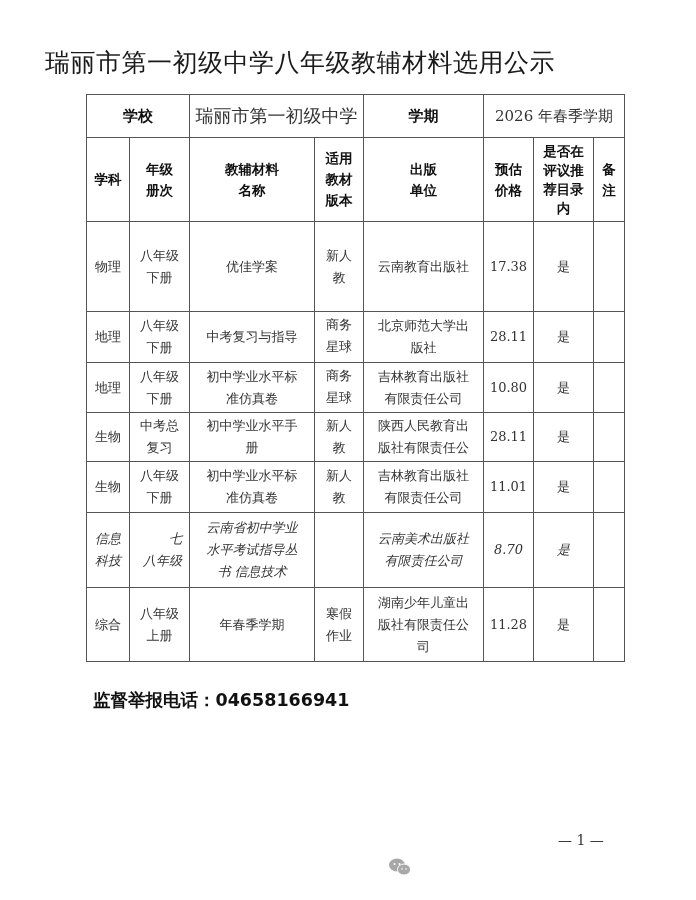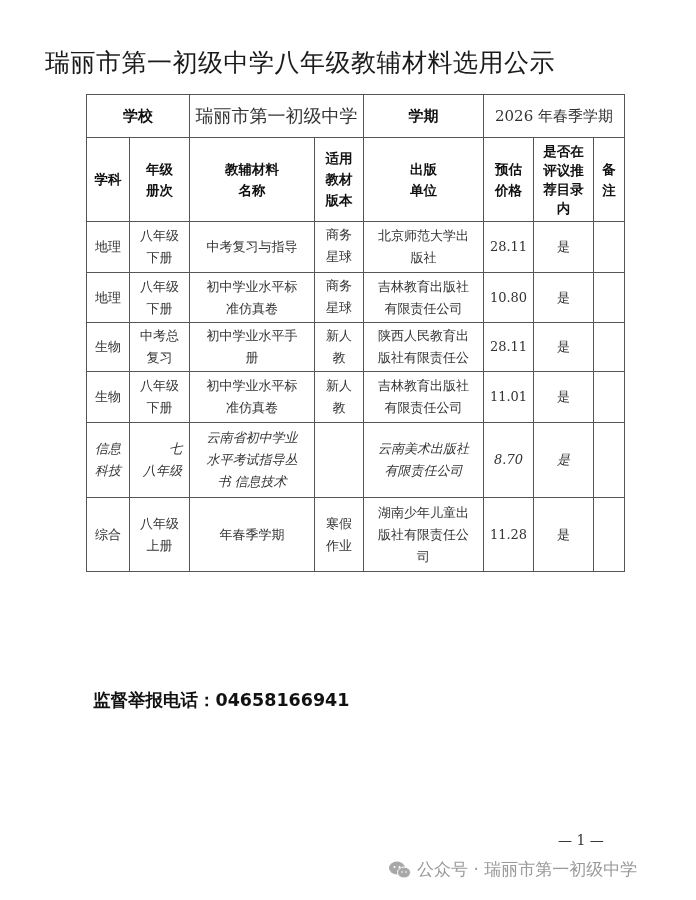--- a/index.html
+++ b/index.html
@@ -59,20 +59,46 @@
         </td>
     <td class="hd">
           <div class="ml" style="line-height:19px;">是否在<br>评议推<br>荐目录<br>内</div>
         </td>
     <td class="hd">
           <div class="ml">备<br>注</div>
         </td>
   </tr>
   </tbody>
     <tbody id="rows">
+      <tr style="height: 90px;">
+        <td>
+          <div class="ml">物理</div>
+        </td>
+        <td>
+          <div class="ml">八年级<br>下册</div>
+        </td>
+        <td>
+          <div class="ml">优佳学案</div>
+        </td>
+        <td>
+          <div class="ml">新人<br>教</div>
+        </td>
+        <td>
+          <div class="ml">云南教育出版社</div>
+        </td>
+        <td>
+          <div class="ml">17.38</div>
+        </td>
+        <td>
+          <div class="ml">是</div>
+        </td>
+        <td>
+          <div class="ml"></div>
+        </td>
+      </tr>
       <tr style="height: 51px;">
         <td>
           <div class="ml">地理</div>
         </td>
         <td>
           <div class="ml">八年级<br>下册</div>
         </td>
         <td>
           <div class="ml">中考复习与指导</div>
         </td>
@@ -231,14 +257,13 @@
   <span>
     <svg width="22" height="18" viewBox="0 0 22 18">
       <ellipse cx="8" cy="7" rx="8" ry="6.5" fill="#a8a8a8"></ellipse>
       <ellipse cx="15" cy="11.5" rx="6.5" ry="5.5" fill="#a8a8a8" stroke="#fff" stroke-width="1"></ellipse>
       <circle cx="5.5" cy="6" r="1" fill="#fff"></circle>
         <circle cx="10.5" cy="6" r="1" fill="#fff"></circle>
       <circle cx="13" cy="11" r="0.8" fill="#fff"></circle>
         <circle cx="17" cy="11" r="0.8" fill="#fff"></circle>
     </svg>
   </span>
-  <span>公众号 · 瑞丽市第一初级中学</span>
 </div>
 
 </body></html>

